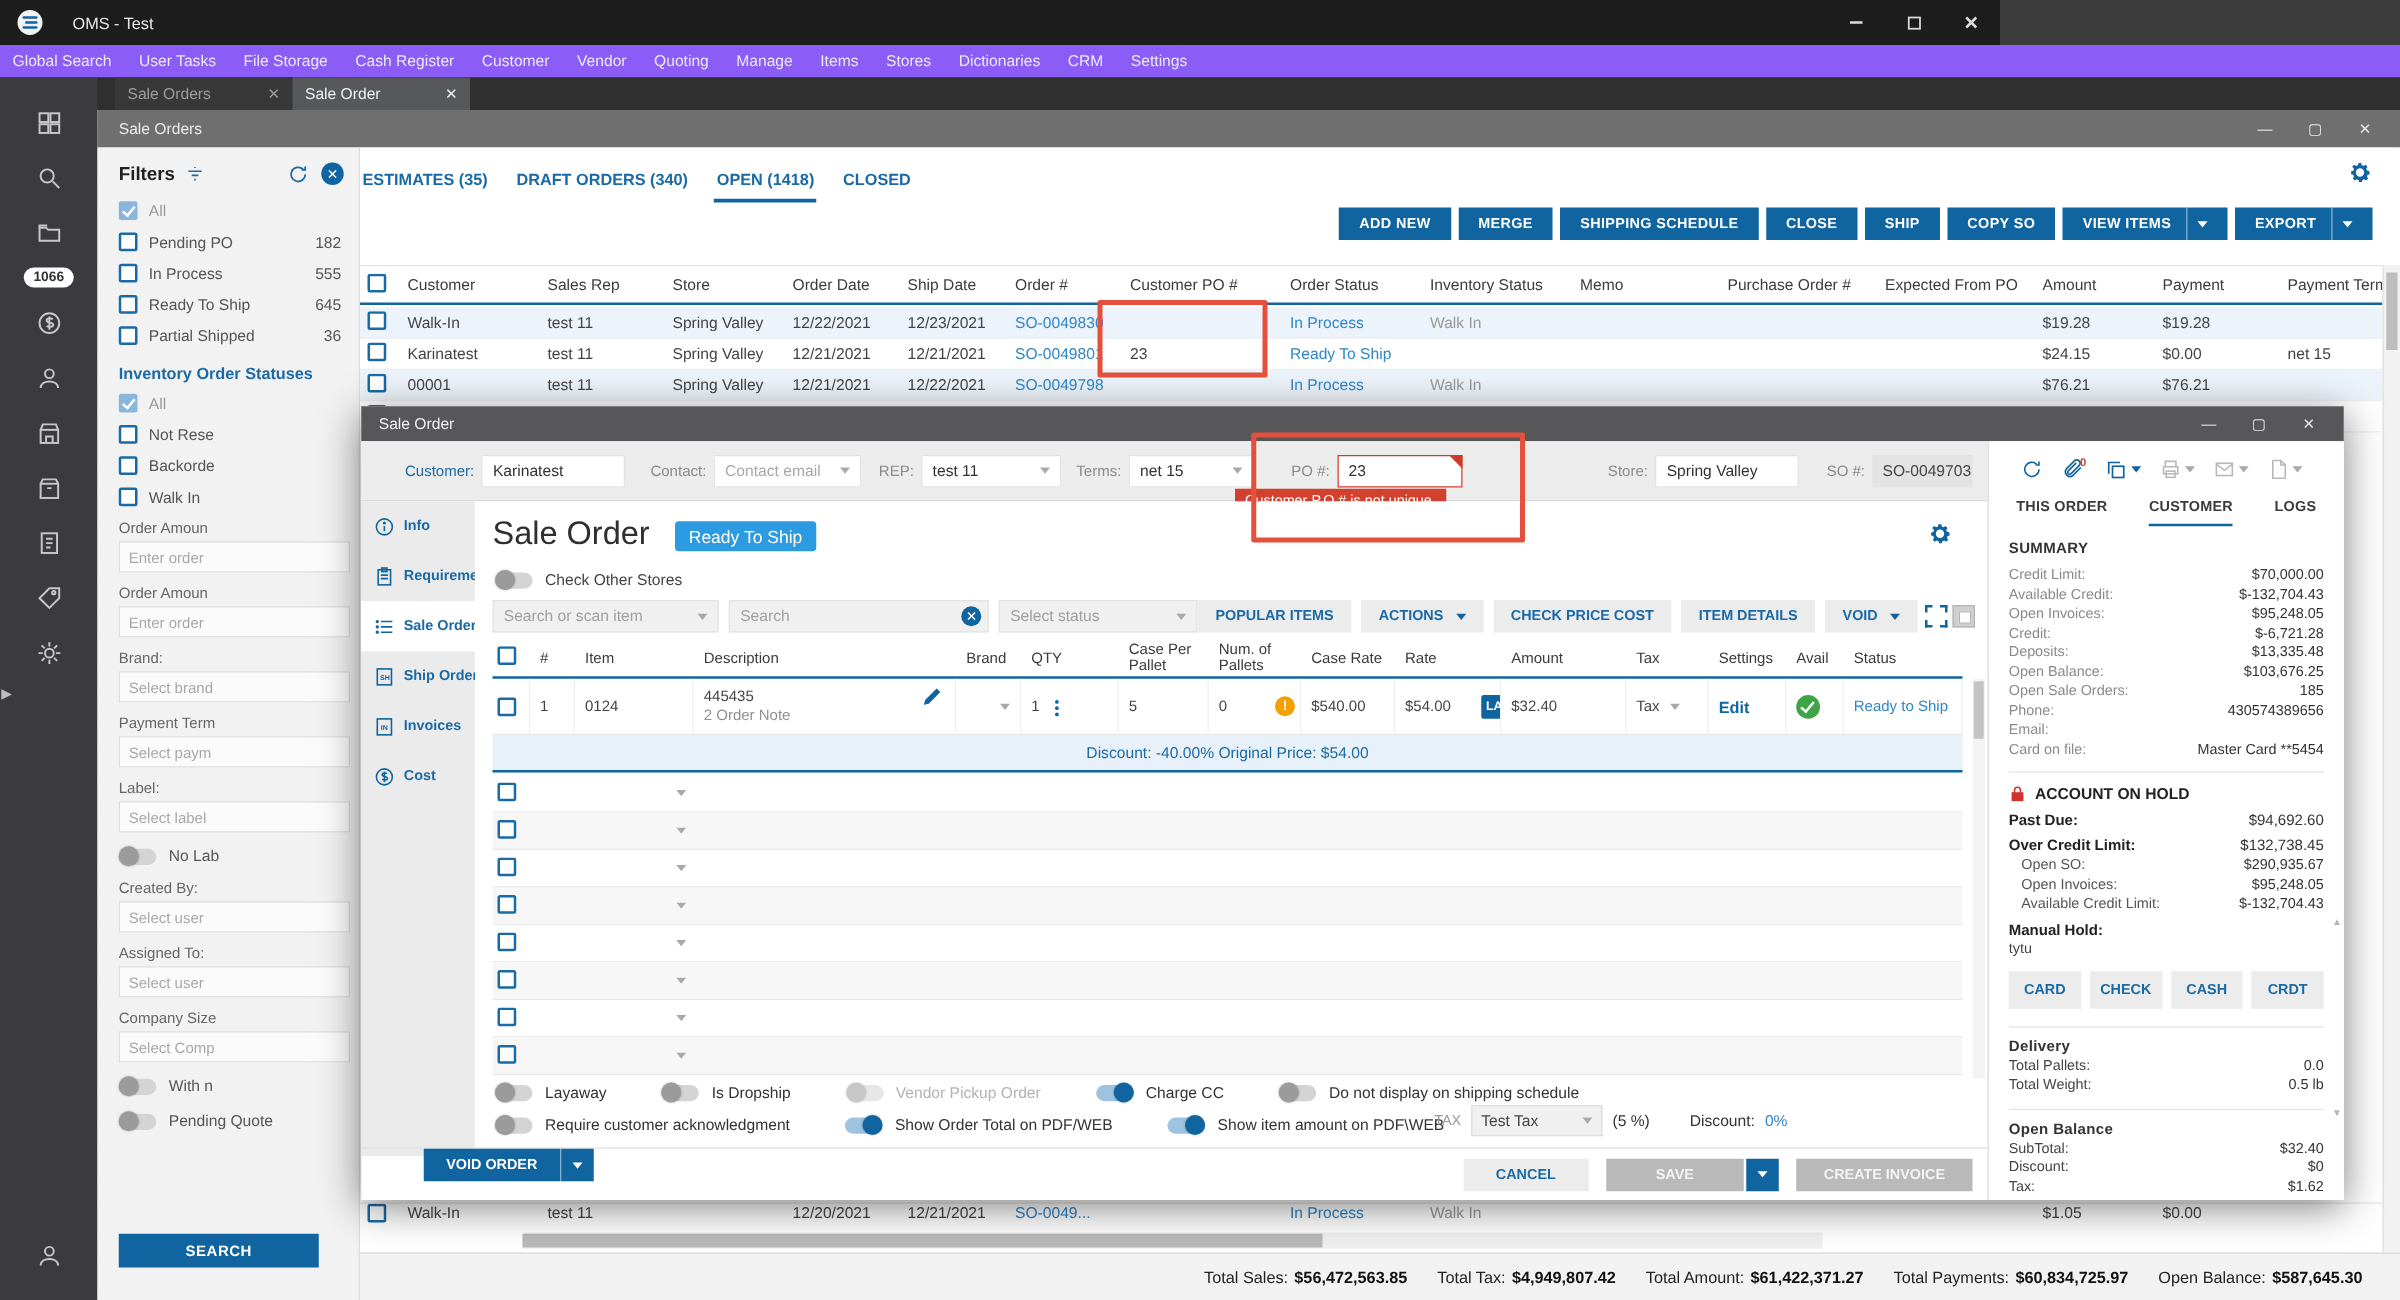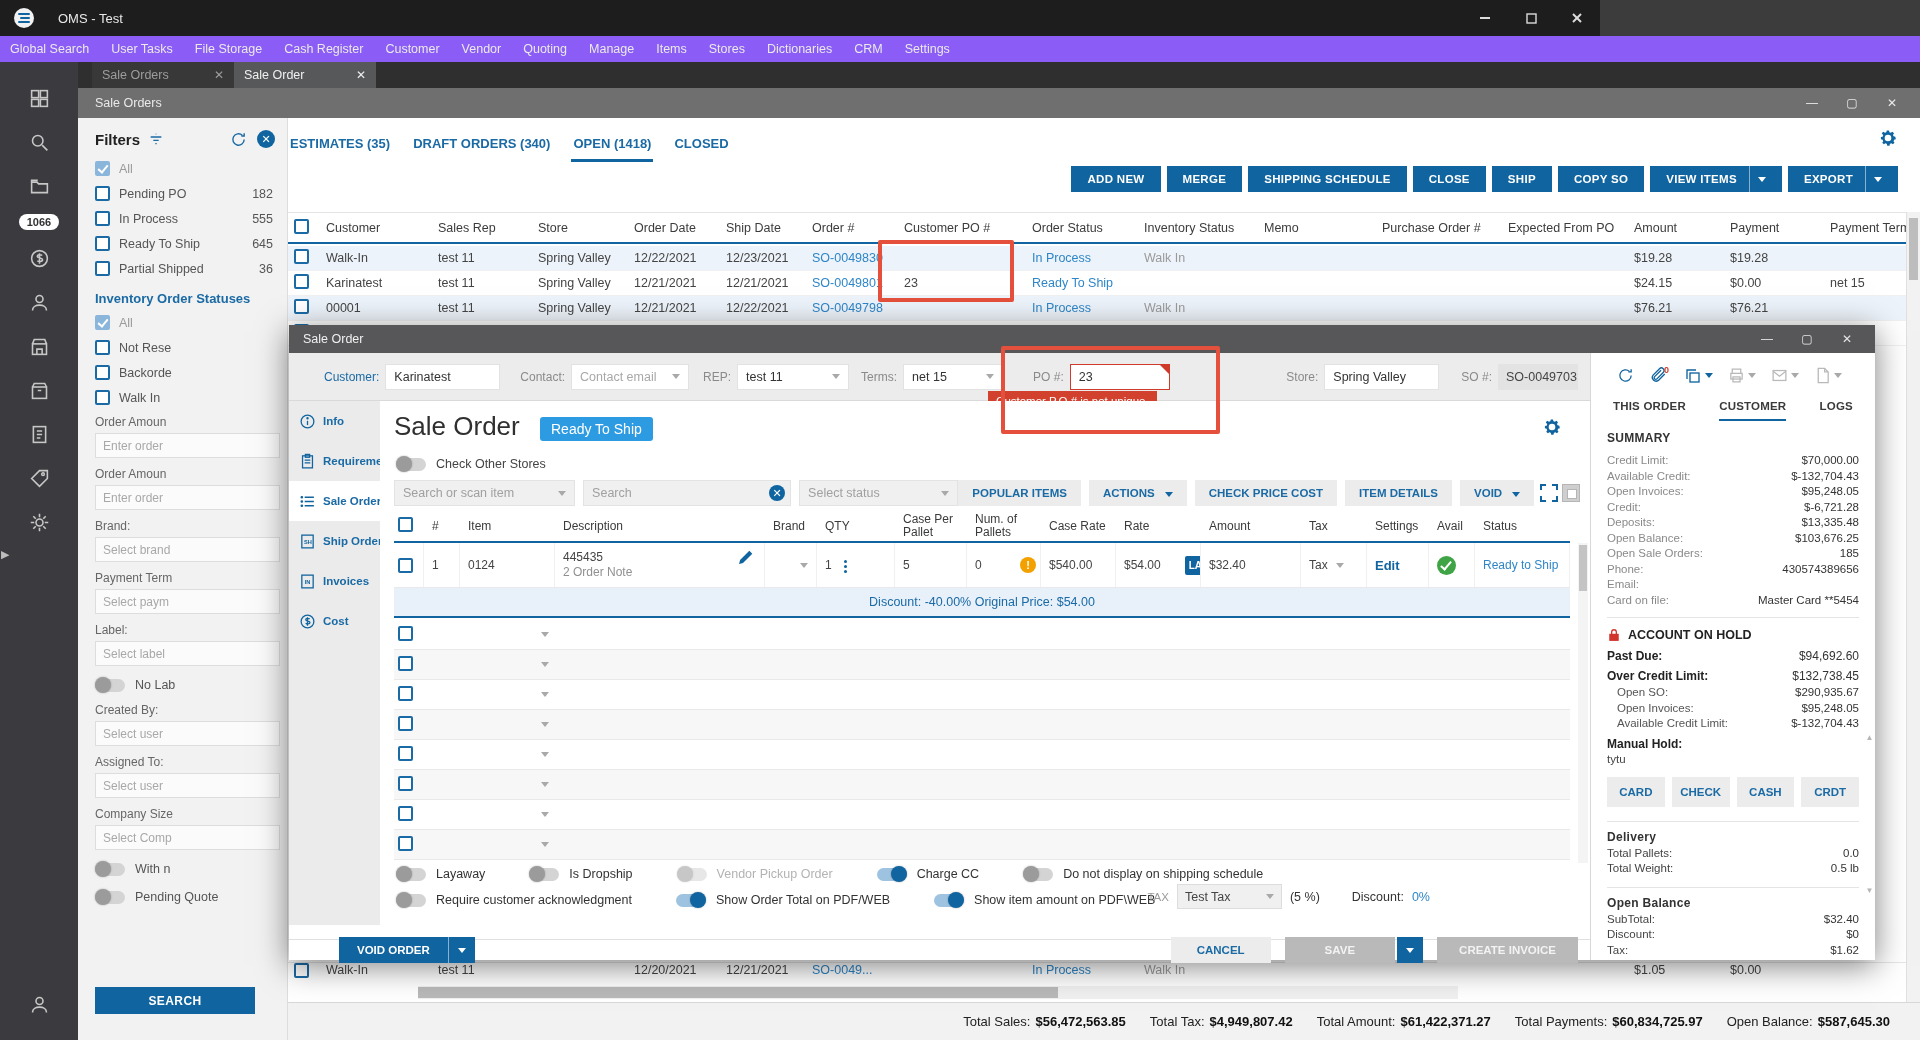--- a/index.html
+++ b/index.html
@@ -162,21 +162,21 @@
 
 .togglerows{position:absolute;left:16px;top:460px;right:10px}
 .trow{display:flex;align-items:center;height:26px;gap:10px}
 .trow .tg{display:flex;align-items:center;gap:10px;margin-right:34px;white-space:nowrap;color:#333}
 .taxrow{position:absolute;right:160px;top:483px;display:flex;align-items:center;gap:8px}
 .taxrow .tl{color:#9a9a9a;font-size:11.5px}
 .taxdd{width:105px;height:25px;background:#f0f0f0;border:1px solid #ddd;display:flex;align-items:center;padding:0 7px;color:#444}
 .taxdd .car{margin-left:auto}
 .disc0{color:#2e86c8}
 
-.m-footer{position:absolute;left:0;right:285px;bottom:0;height:21px;border-top:1px solid #e0e0e0;display:flex;align-items:center}
+.m-footer{position:absolute;left:0;right:285px;bottom:0;height:42px;border-top:1px solid #e0e0e0;display:flex;}
 .voidbtn{margin-left:50px;height:26px;display:flex}
 .voidbtn .vb{background:#10649f;color:#fff;font-weight:bold;font-size:11.5px;display:flex;align-items:center;padding:0 18px}
 .voidbtn .vdd{background:#10649f;border-left:1px solid rgba(255,255,255,.5);display:flex;align-items:center;padding:0 9px}
 .fright{margin-left:auto;display:flex;align-items:center;gap:14px;margin-right:12px}
 .cancelbtn{height:26px;background:#ececec;color:#1a6aa5;font-weight:bold;font-size:11.5px;display:flex;align-items:center;padding:0 26px}
 .savegrp{display:flex}
 .savebtn{height:26px;background:#b9b9b9;color:#f3f3f3;font-weight:bold;font-size:11.5px;display:flex;align-items:center;padding:0 40px}
 .savedd{height:26px;background:#10649f;display:flex;align-items:center;padding:0 9px;margin-left:2px}
 .invbtn{height:26px;background:#b9b9b9;color:#f3f3f3;font-weight:bold;font-size:11.5px;display:flex;align-items:center;padding:0 22px;white-space:nowrap}
 

